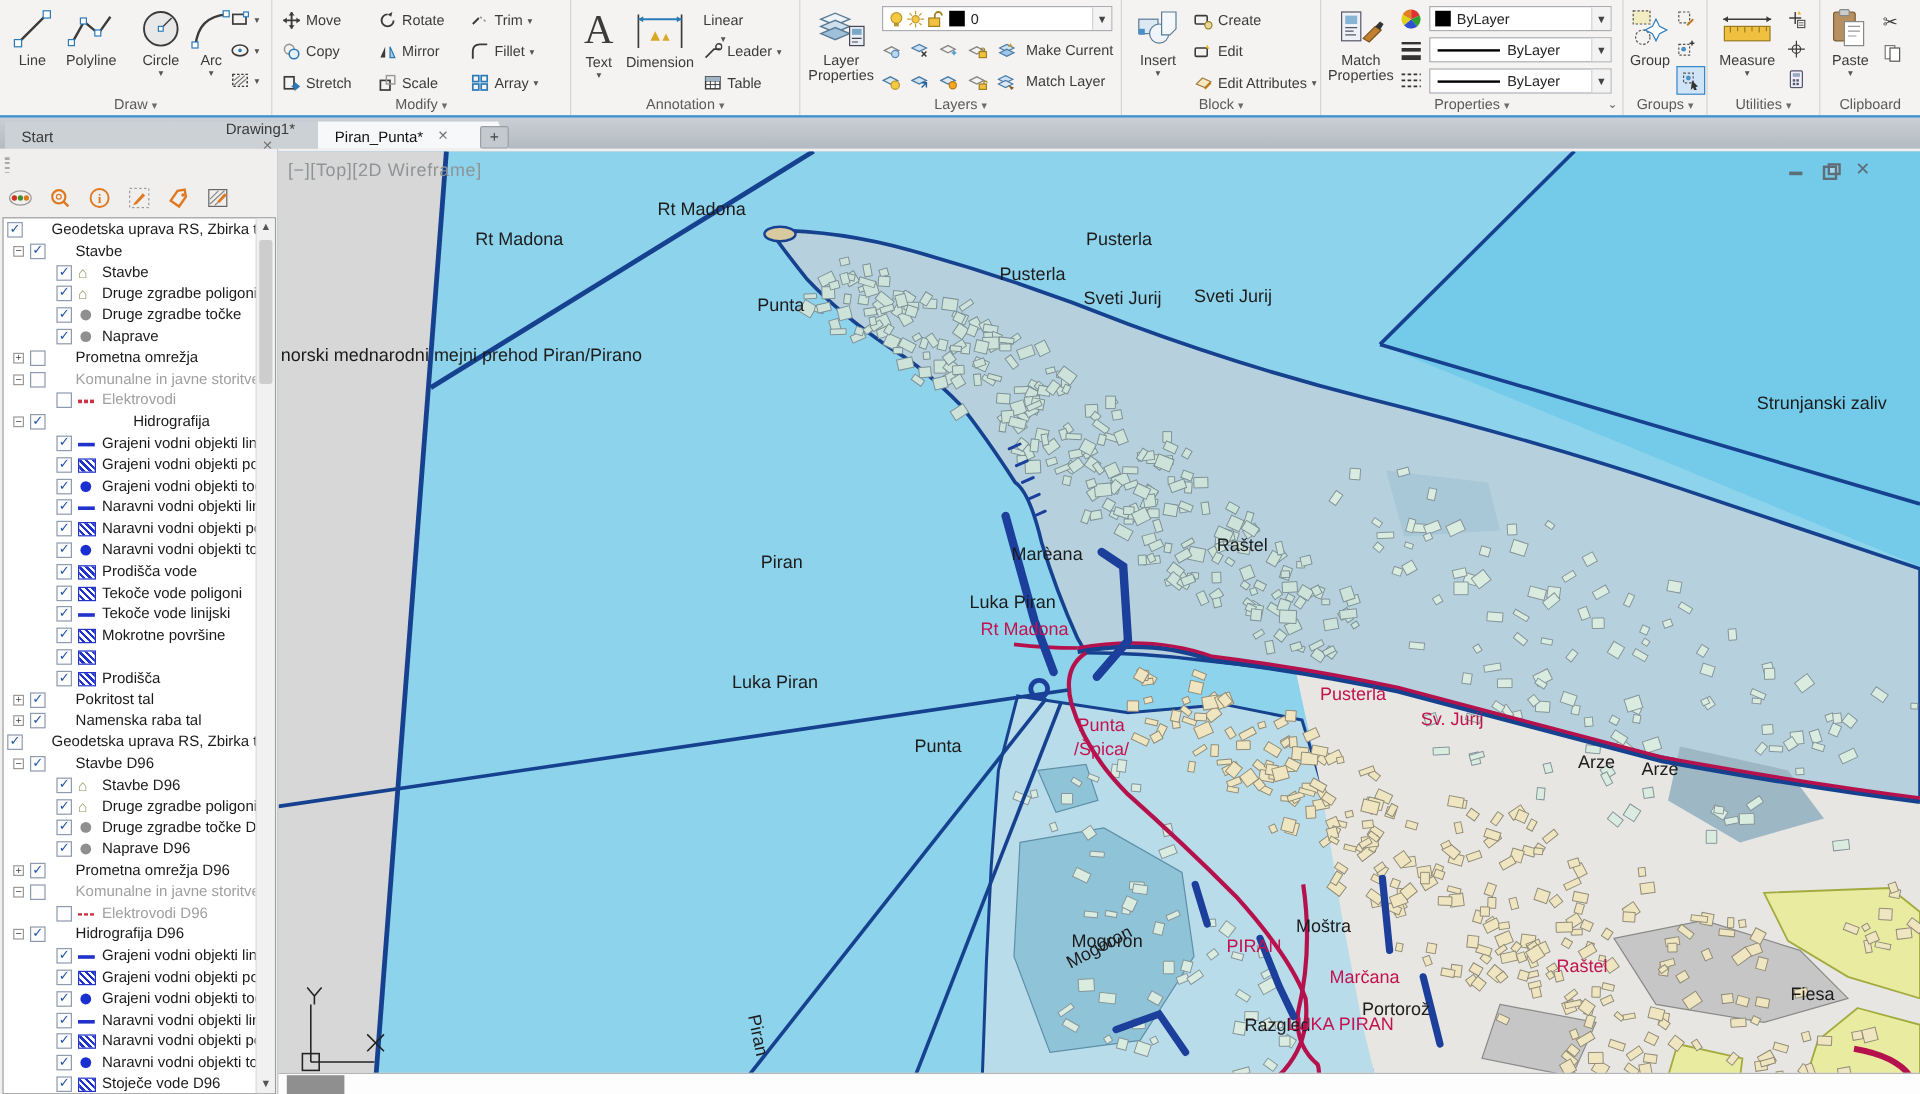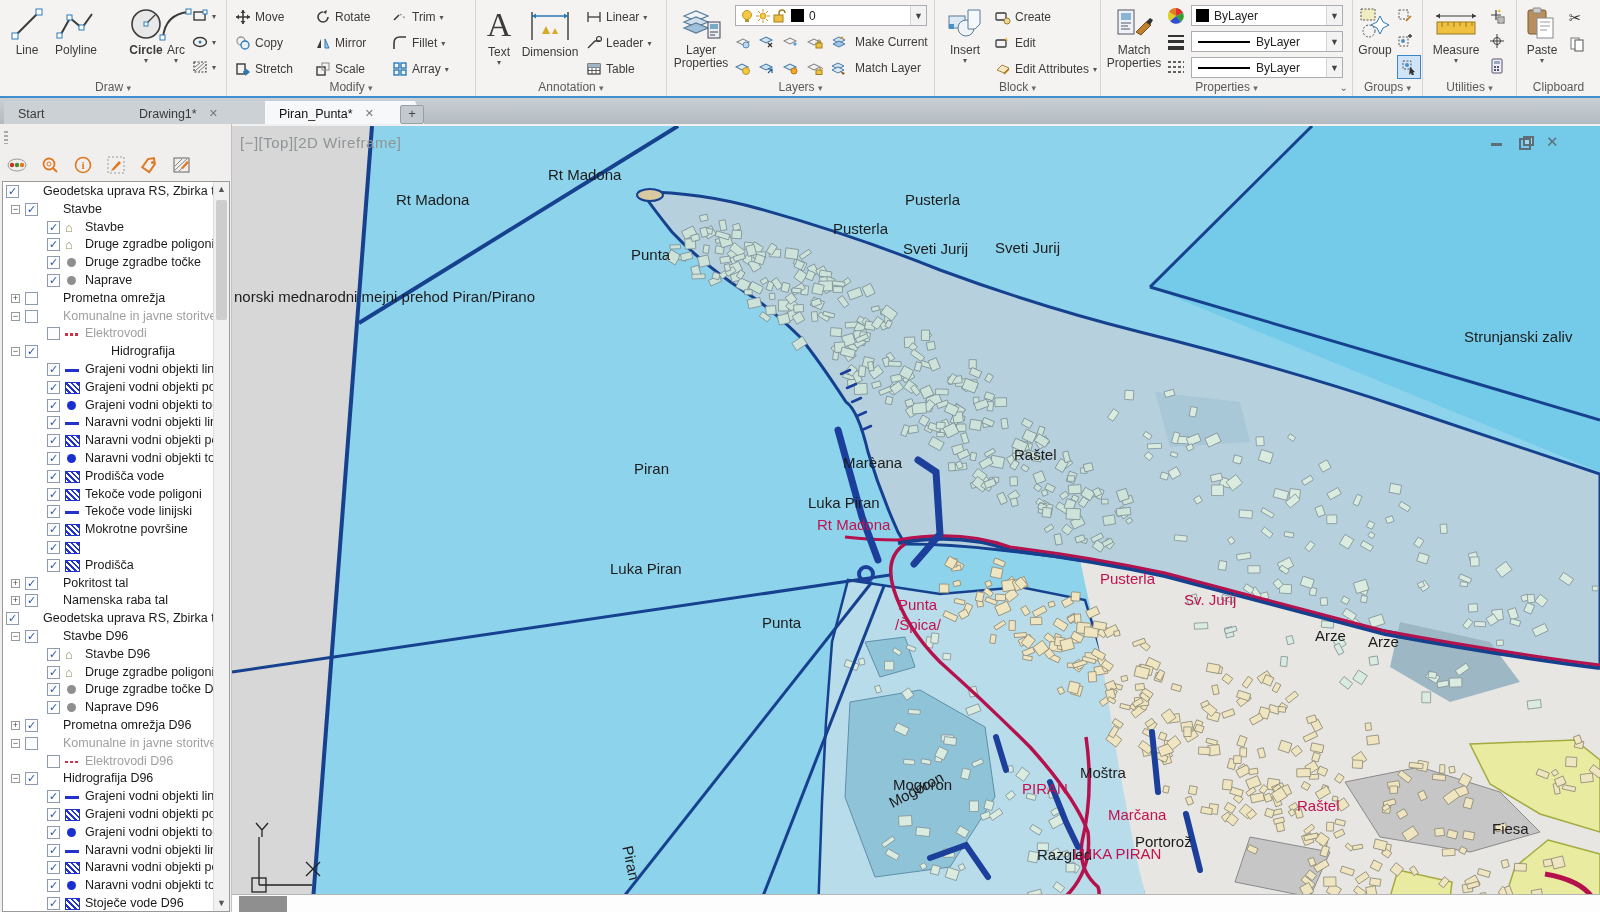--- a/index.html
+++ b/index.html
@@ -83,21 +83,21 @@
       </div>
       <div class="big-btn" style="left:50px;width:52px;">
         <svg class="bico" width="40" height="36">
             <polyline points="4,30 14,12 26,22 36,8" fill="none" stroke="#3b3b3b" stroke-width="2"></polyline>
             <rect x="1" y="27" width="5" height="5" fill="#fff" stroke="#2a7ab8"></rect>
             <rect x="11" y="9" width="5" height="5" fill="#fff" stroke="#2a7ab8"></rect>
             <rect x="23" y="19" width="5" height="5" fill="#fff" stroke="#2a7ab8"></rect>
           </svg>
         <span class="blabel">Polyline</span>
       </div>
-      <div class="big-btn" style="left:120px;width:52px;font-weight:bold;">
+      <div class="big-btn" style="left:108px;width:52px;">
         <svg class="bico" width="36" height="36">
             <circle cx="18" cy="18" r="14" fill="#e8e8e8" stroke="#3b3b3b" stroke-width="1.6"></circle>
             <line x1="18" y1="18" x2="27" y2="9" stroke="#3b3b3b" stroke-width="1.2"></line>
             <rect x="16" y="16" width="4" height="4" fill="#fff" stroke="#2a7ab8"></rect>
           </svg>
         <span class="blabel">Circle</span>
         <span class="dropmark">▾</span>
       </div>
       <div class="big-btn" style="left:158px;width:36px;">
         <svg class="bico" width="34" height="36">
@@ -214,21 +214,21 @@
       <div class="big-btn" style="left:44px;width:60px;">
         <svg class="bico" width="44" height="38">
             <line x1="4" y1="6" x2="4" y2="34" stroke="#3b3b3b" stroke-width="1.4"></line>
             <line x1="40" y1="6" x2="40" y2="34" stroke="#3b3b3b" stroke-width="1.4"></line>
             <line x1="4" y1="10" x2="40" y2="10" stroke="#2a7ab8" stroke-width="1.6"></line>
             <path d="M4,10 l4,-2.5 v5 z M40,10 l-4,-2.5 v5 z" fill="#2a7ab8"></path>
             <path d="M14,28 l4,-8 l4,8 z M24,28 l3,-6 l3,6 z" fill="#d9a826"></path>
           </svg>
         <span class="blabel">Dimension</span>
       </div>
-      <div class="small-btn" style="left:110px;top:6px;">
+      <div class="small-btn" style="left:110px;top:6px;flex-direction:column;">
         <svg class="mini-ico">
             <line x1="2" y1="3" x2="2" y2="13" stroke="#3b3b3b" stroke-width="1.3"></line>
             <line x1="14" y1="3" x2="14" y2="13" stroke="#3b3b3b" stroke-width="1.3"></line>
             <line x1="2" y1="8" x2="14" y2="8" stroke="#3b3b3b" stroke-width="1.3"></line>
           </svg>
         <span>Linear</span>
           <span class="dropmark">▾</span>
       </div>
       <div class="small-btn" style="left:110px;top:32px;">
         <svg class="mini-ico">
@@ -513,21 +513,21 @@
           </svg>
       </div>
       <div class="rpanel-label"><span>Clipboard</span></div>
     </div>
   </div>
 
   <div id="tabbar">
     <div class="ftab" style="left:4px;width:125px;">
         <span>Start</span>
       </div>
-    <div class="ftab" style="left:125px;width:128px;">
+    <div class="ftab" style="left:139px;width:128px;flex-direction:column;">
         <span>Drawing1*</span>
         <span class="closex">✕</span>
       </div>
     <div class="ftab active" style="left:265px;width:128px;">
         <span>Piran_Punta*</span>
         <span class="closex">✕</span>
       </div>
     <div id="newtab" style="left:400px;">+</div>
   </div>
 

